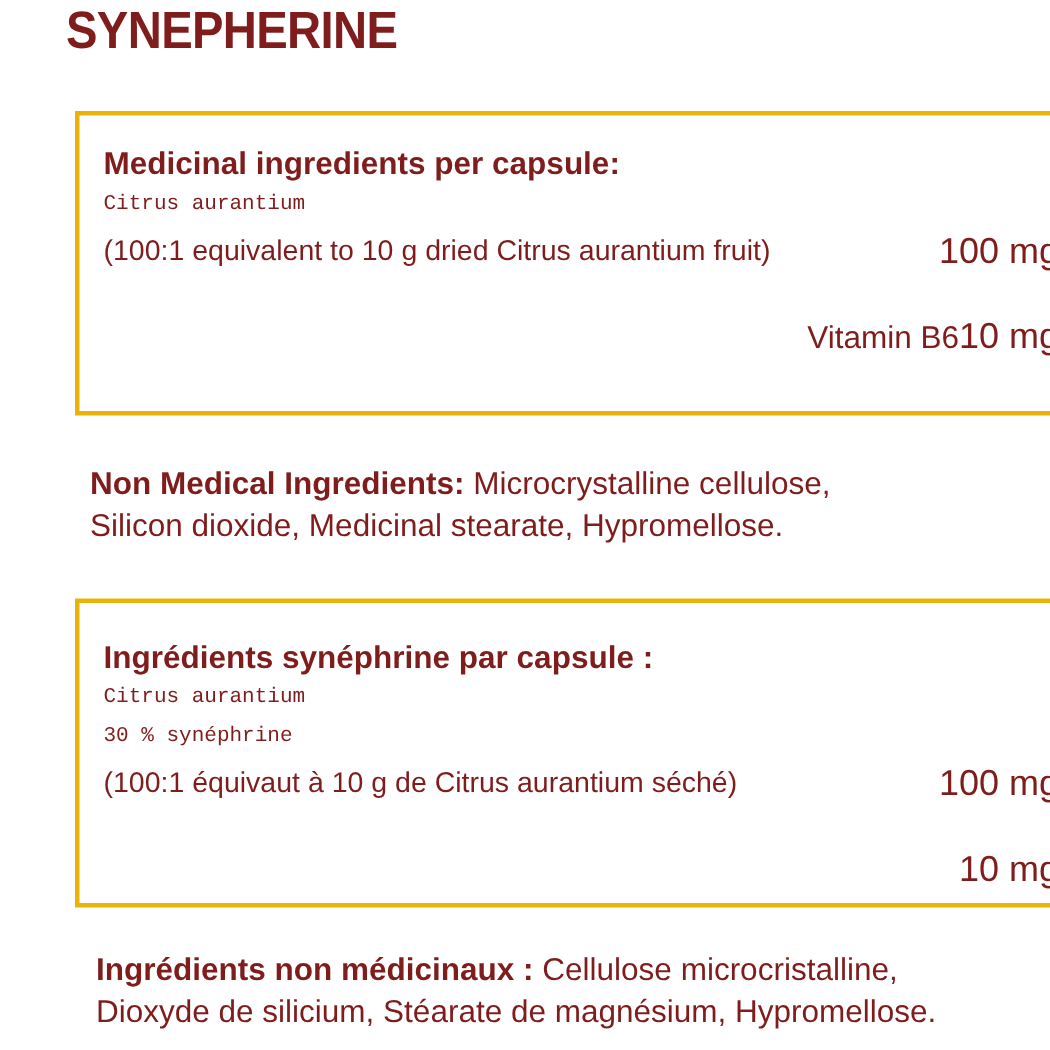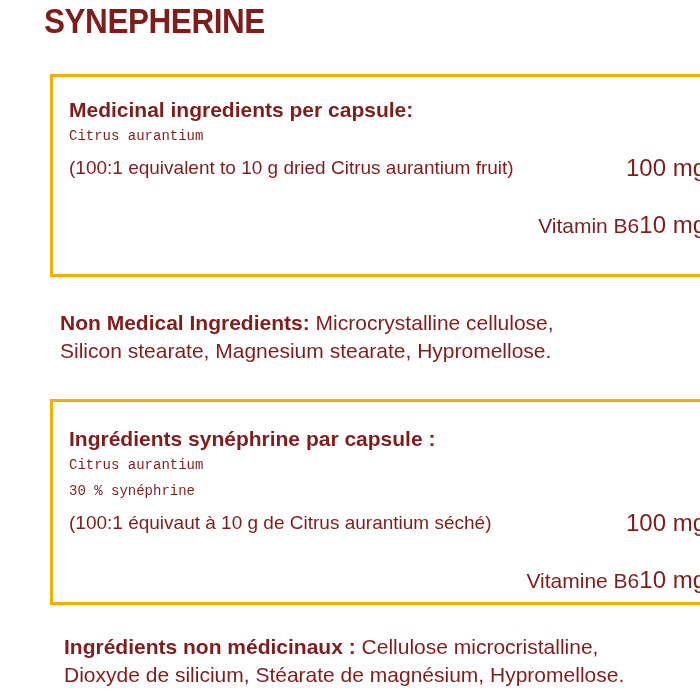--- a/index.html
+++ b/index.html
@@ -104,33 +104,32 @@
     </div>
     <div class="vit-row">
       <span class="vit-name">Vitamin B6</span>
       <span class="amount">10 mg</span>
     </div>
   </div>
 
   <p class="para para-en">
     <strong>Non Medical Ingredients:</strong>
     <span>Microcrystalline cellulose,</span><br>
-    <span>Silicon stearate, Magnesium stearate, Hypromellose.</span>
+    <span>Silicon dioxide, Medicinal stearate, Hypromellose.</span>
   </p>
 
   <div class="ing-box box-fr">
     <div class="box-header">Ingrédients synéphrine par capsule :</div>
     <div class="box-line">Citrus aurantium</div>
     <div class="box-line">30 % synéphrine</div>
     <div class="note-row">
       <span class="note-text">(100:1 équivaut à 10 g de Citrus aurantium séché)</span>
       <span class="amount">100 mg</span>
     </div>
     <div class="vit-row">
-      <span class="vit-name">Vitamine B6</span>
       <span class="amount">10 mg</span>
     </div>
   </div>
 
   <p class="para para-fr">
     <strong>Ingrédients non médicinaux :</strong>
     <span>Cellulose microcristalline,</span><br>
     <span>Dioxyde de silicium, Stéarate de magnésium, Hypromellose.</span>
   </p>
 

